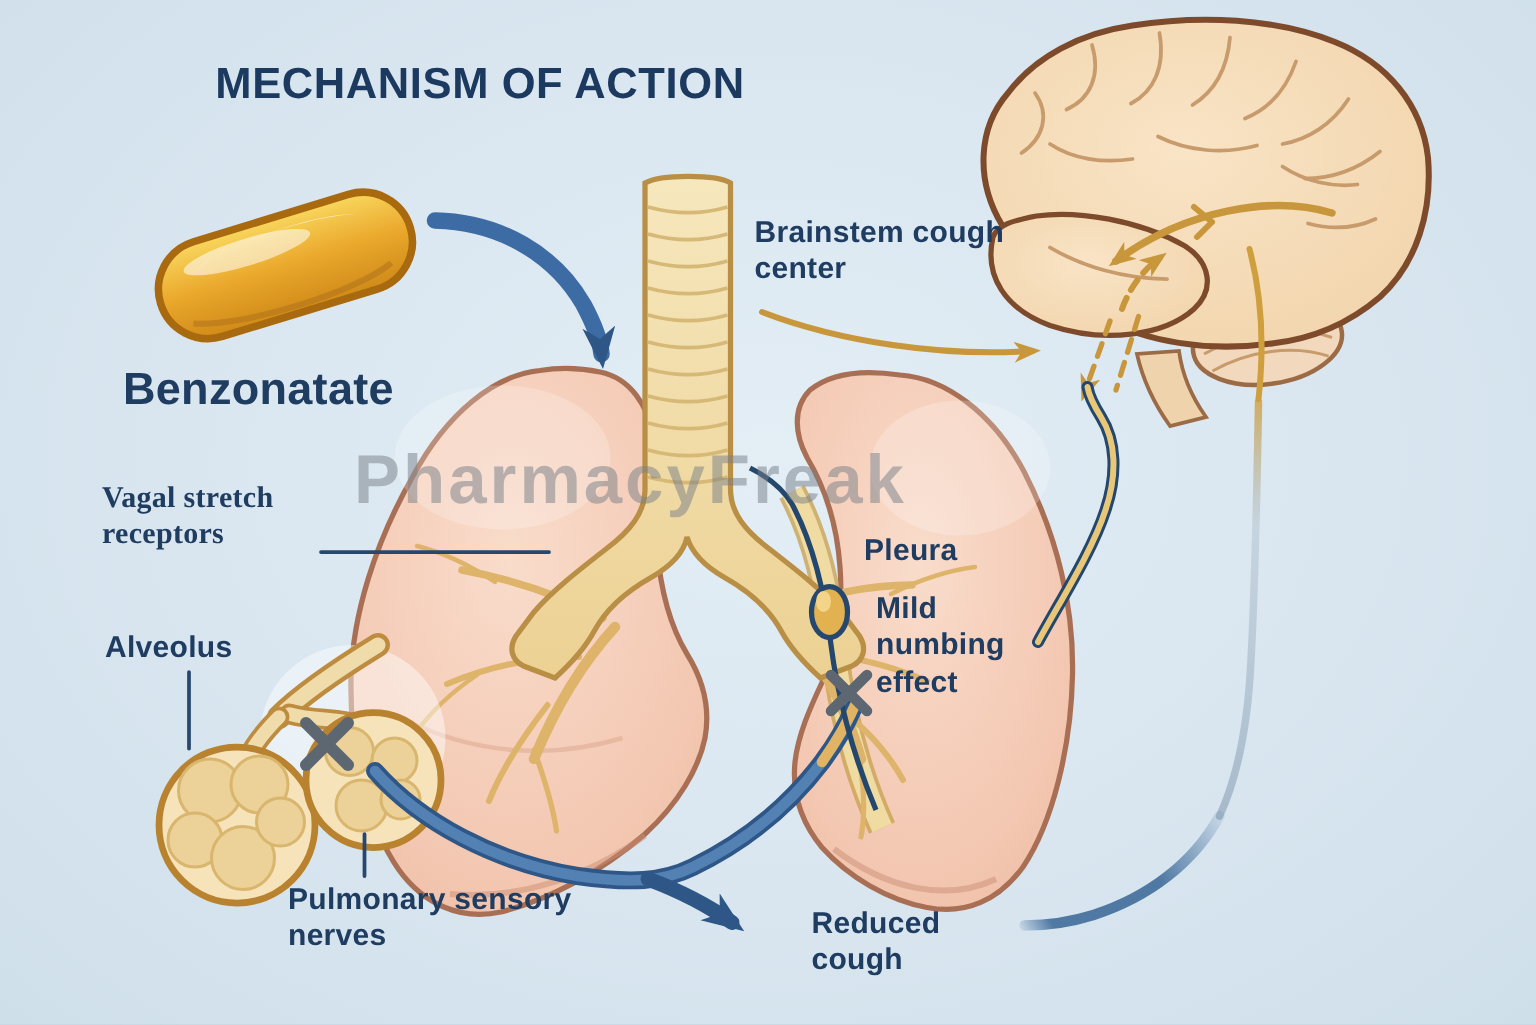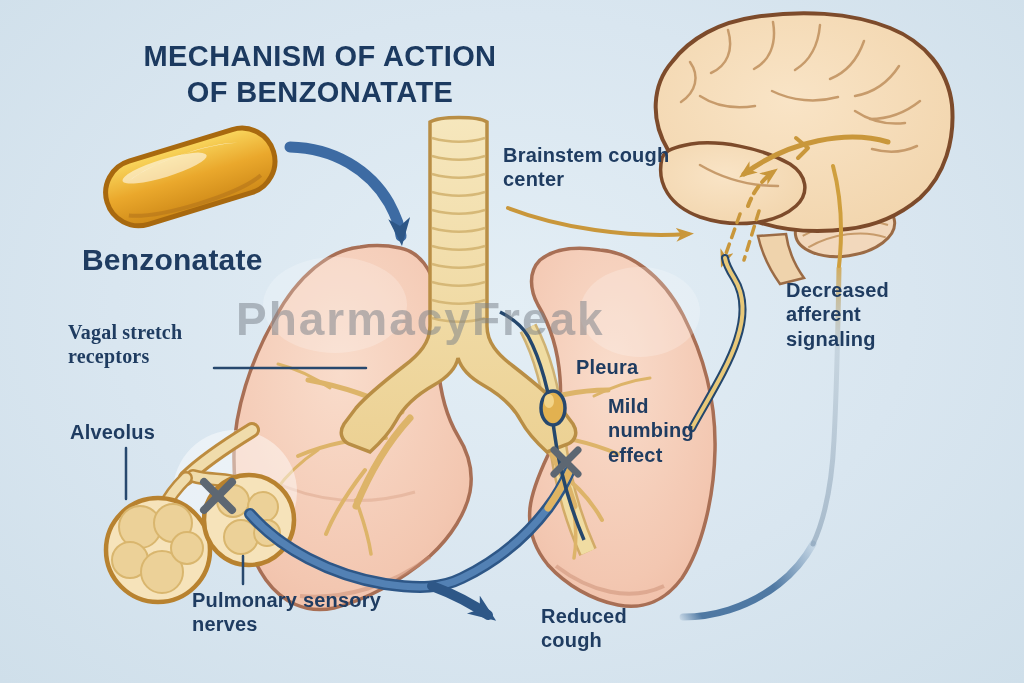--- a/index.html
+++ b/index.html
@@ -244,26 +244,24 @@
       <path d="M 214,368 L 366,368"></path>
       <path d="M 126,448 L 126,499"></path>
       <path d="M 243,556 L 243,584"></path>
     </g>
   </svg>
 
   <div class="watermark">PharmacyFreak</div>
 
   <h1 class="title">
     <span>MECHANISM OF ACTION</span><br>
-    <span>OF BENZONATATE</span>
   </h1>
 
   <div class="lbl pill-label" style="left:82px;top:230px;margin-top:12px;">Benzonatate</div>
   <div class="lbl" style="left:503px;top:143px;width:180px;">Brainstem cough center</div>
-  <div class="lbl" style="left:786px;top:278px;width:145px;">Decreased afferent signaling</div>
   <div class="lbl" style="left:576px;top:355px;">Pleura</div>
-  <div class="lbl" style="left:584px;top:394px;width:130px;margin-left:24px;">Mild numbing effect</div>
+  <div class="lbl" style="left:584px;top:394px;width:130px;">Mild numbing effect</div>
   <div class="lbl" style="left:68px;top:320px;width:200px;font-family:Liberation Serif, serif;">Vagal stretch receptors</div>
   <div class="lbl" style="left:70px;top:420px;text-align:right;">Alveolus</div>
   <div class="lbl" style="left:192px;top:588px;width:195px;">Pulmonary sensory nerves</div>
   <div class="lbl" style="left:541px;top:604px;width:140px;">Reduced cough</div>
 
 </div>
 
 </body></html>

